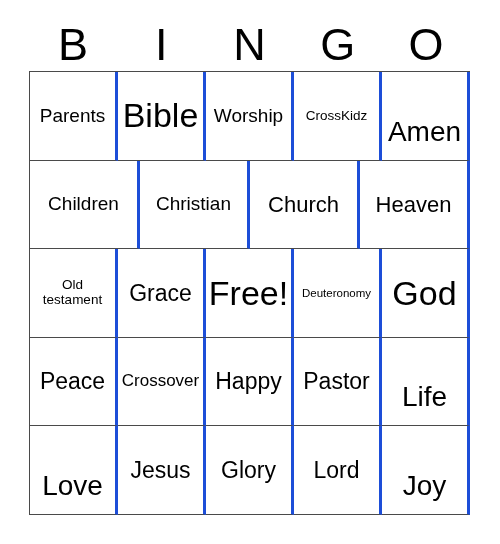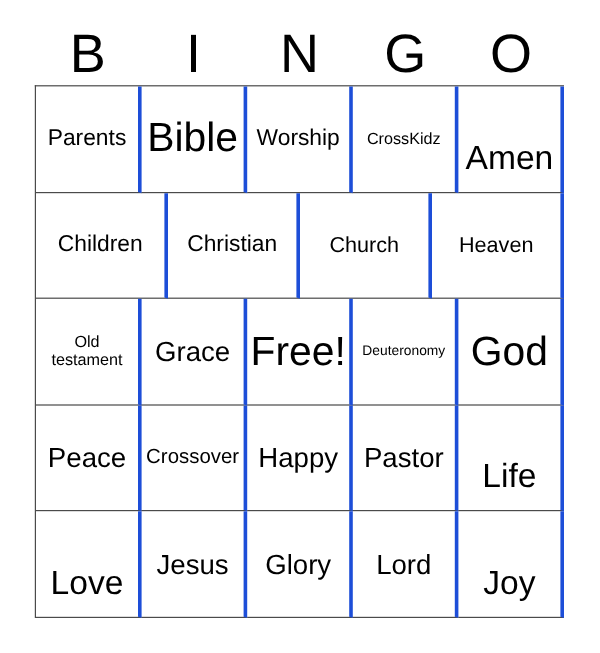--- a/index.html
+++ b/index.html
@@ -82,21 +82,21 @@
     color: #000000;
     white-space: normal;
     word-break: normal;
   }
 
   
   .sz-xs  { font-size: 11.5px; }
   .sz-sm  { font-size: 13.5px; }
   .sz-md  { font-size: 17px; }
   .sz-lg  { font-size: 19px; }
-  .sz-xl  { font-size: 18px; }
+  .sz-xl  { font-size: 22px; }
   .sz-2xl { font-size: 23px; }
   .sz-3xl { font-size: 28px; margin-top: 32px; }
   .sz-4xl { font-size: 34px; }
 </style>
 </head>
 <body>
 
 <div class="card">
 
   <div class="header-row">

